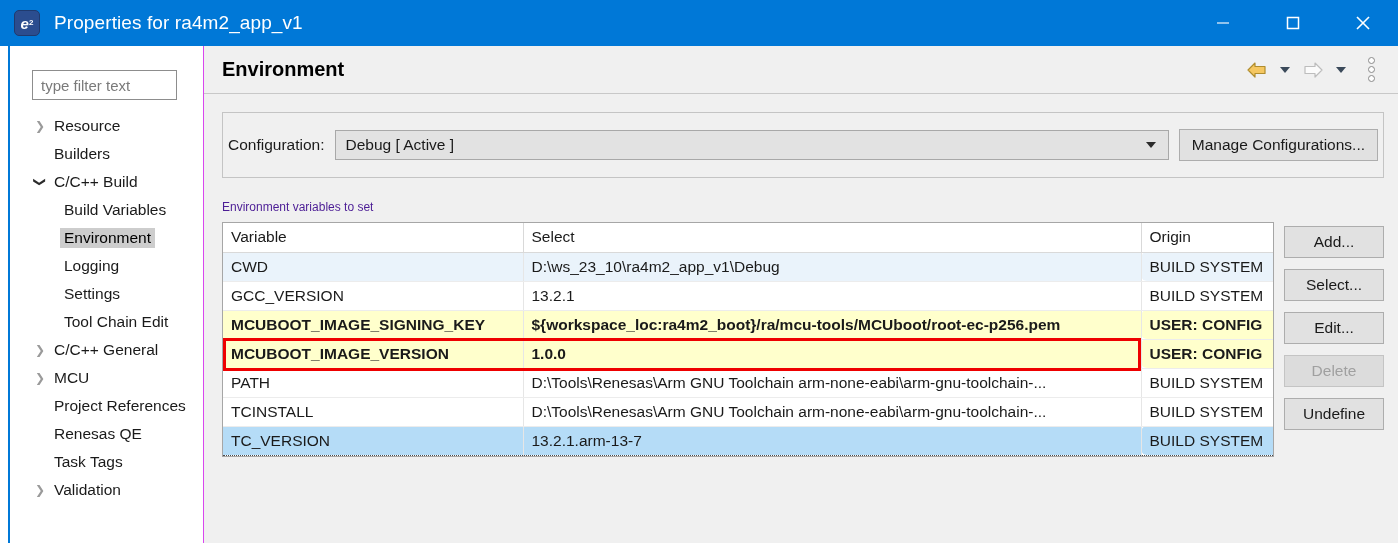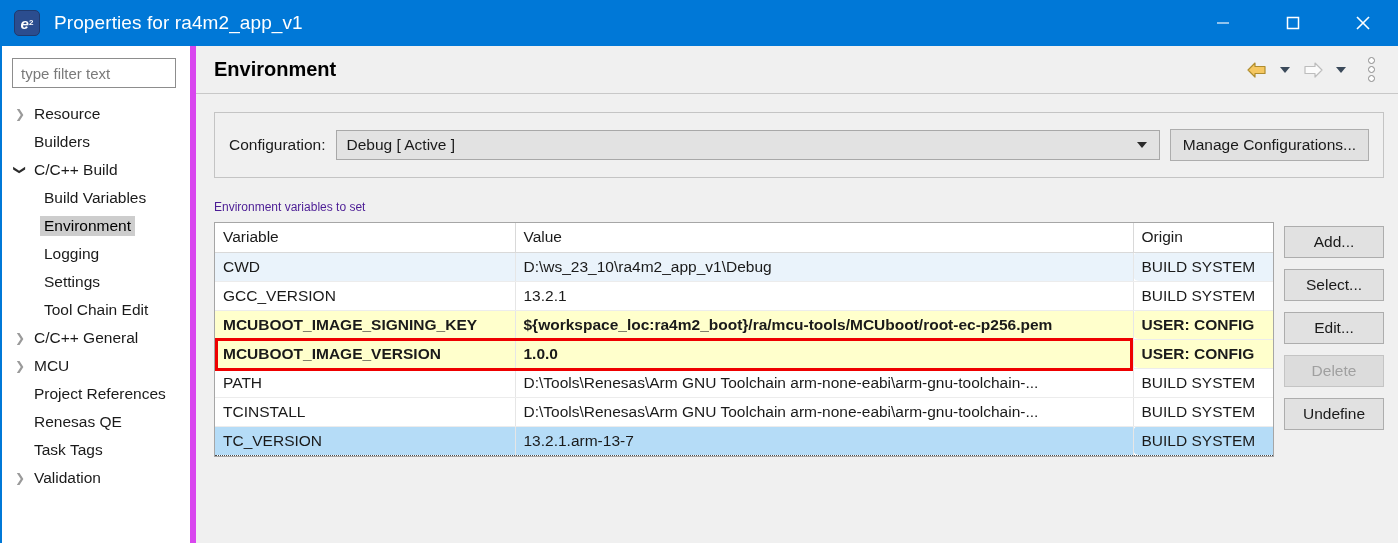--- a/index.html
+++ b/index.html
@@ -74,24 +74,25 @@
     display: flex;
     min-height: 0;
     background: #ffffff;
   }
 
   
   .sidebar {
     width: 196px;
     flex: 0 0 196px;
     background: #ffffff;
-    border-right: 6px solid #d946ef;
-    padding: 0;
+    border-right: 1px solid #d946ef;
+    padding: 12px;
     position: relative;
     overflow: hidden;
+    margin-left: 8px;
   }
   .sidebar::before {
     content: "";
     position: absolute;
     left: 0; top: 0; bottom: 0;
     width: 2px;
     background: #0078d7;
   }
   .filter-box {
     margin: 12px 14px 8px 12px;
@@ -212,21 +213,21 @@
     flex: 1;
     min-height: 0;
     padding: 0 14px 0 18px;
     overflow: hidden;
   }
 
   
   .config-group {
     margin-top: 18px;
     border: 1px solid #c4c4c4;
-    padding: 16px 14px;
+    padding: 16px 5px;
     display: flex;
     align-items: center;
     gap: 10px;
     background: #f0f0f0;
   }
   .config-label {
     font-size: 15.5px;
     color: #1a1a1a;
     white-space: nowrap;
   }
@@ -474,21 +475,21 @@
         </div>
 
         <div class="table-section">
           <div class="table-col">
             <div class="table-caption">Environment variables to set</div>
             <div class="table-wrap">
               <table class="envtable">
                 <thead>
                   <tr>
                     <th class="col-var">Variable</th>
-                    <th class="col-val">Value</th>
+                    <th class="col-val">Select</th>
                     <th class="col-org">Origin</th>
                   </tr>
                 </thead>
                 <tbody id="env-body">
                     <tr class="row-alt">
                       <td class="col-var">CWD</td>
                       <td class="col-val">D:\ws_23_10\ra4m2_app_v1\Debug</td>
                       <td class="col-org">BUILD SYSTEM</td>
                     </tr>
                     <tr>

